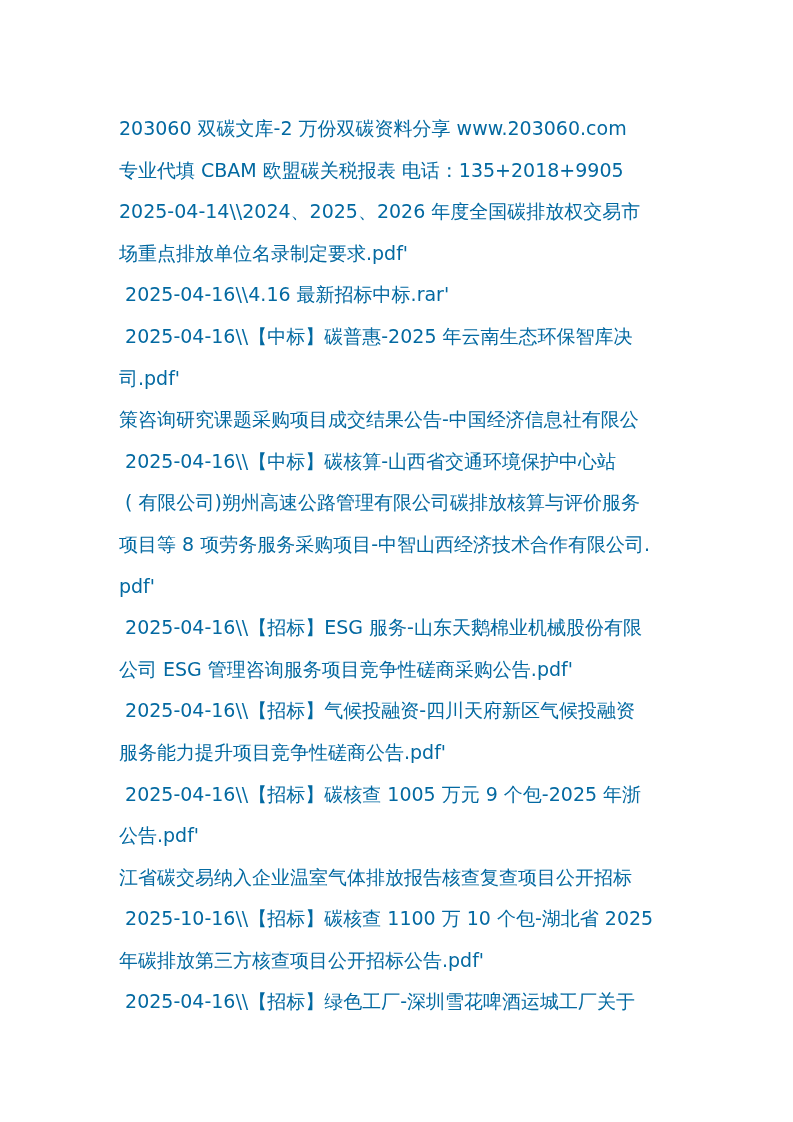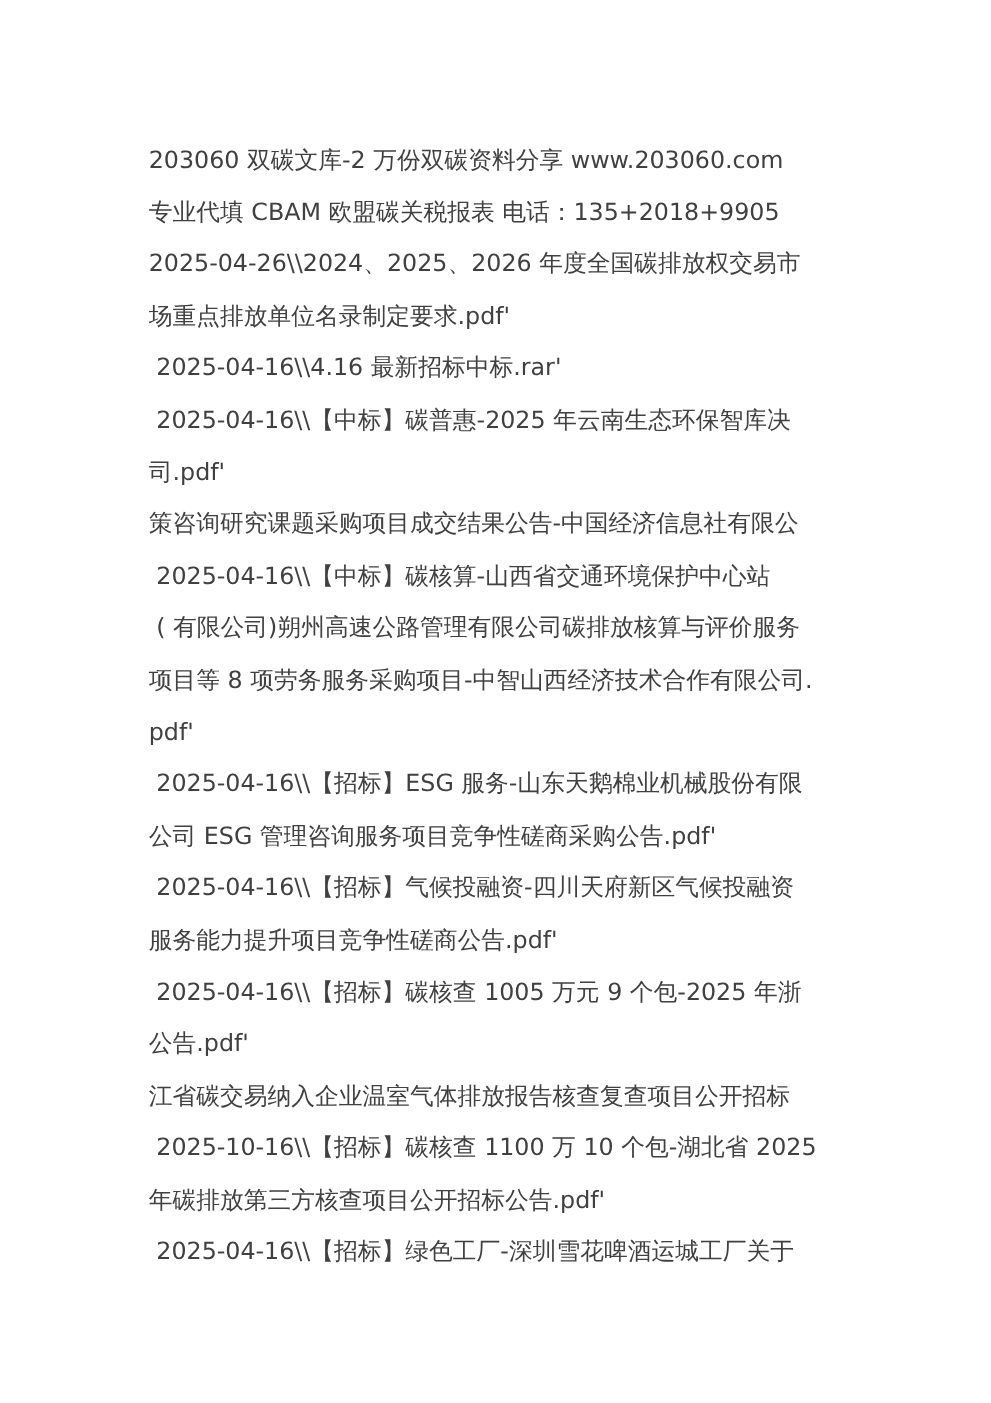--- a/index.html
+++ b/index.html
@@ -14,37 +14,37 @@
       overflow: hidden;
     }
     .page {
       position: absolute;
       left: 119px;
       top: 108px;
       width: 560px;
       font-family: "DejaVu Sans", "Liberation Sans", sans-serif;
       font-size: 19px;
       line-height: 41.6px;
-      color: #404040;
+      color: #0369a1;
     }
     .line {
       display: block;
       white-space: pre;
       height: 41.6px;
     }
   </style>
 </head>
 <body>
 
 <div class="page">
   <span class="line">203060 双碳文库-2 万份双碳资料分享 www.203060.com</span>
   <span class="line">专业代填 CBAM 欧盟碳关税报表 电话：135+2018+9905</span>
 
   <div>
-    <span class="line">2025-04-26\\2024、2025、2026 年度全国碳排放权交易市</span>
+    <span class="line">2025-04-14\\2024、2025、2026 年度全国碳排放权交易市</span>
     <span class="line">场重点排放单位名录制定要求.pdf'</span>
   </div>
 
   <div>
     <span class="line"> 2025-04-16\\4.16 最新招标中标.rar'</span>
   </div>
 
   <div>
     <span class="line"> 2025-04-16\\【中标】碳普惠-2025 年云南生态环保智库决</span>
     <span class="line">司.pdf'</span>

